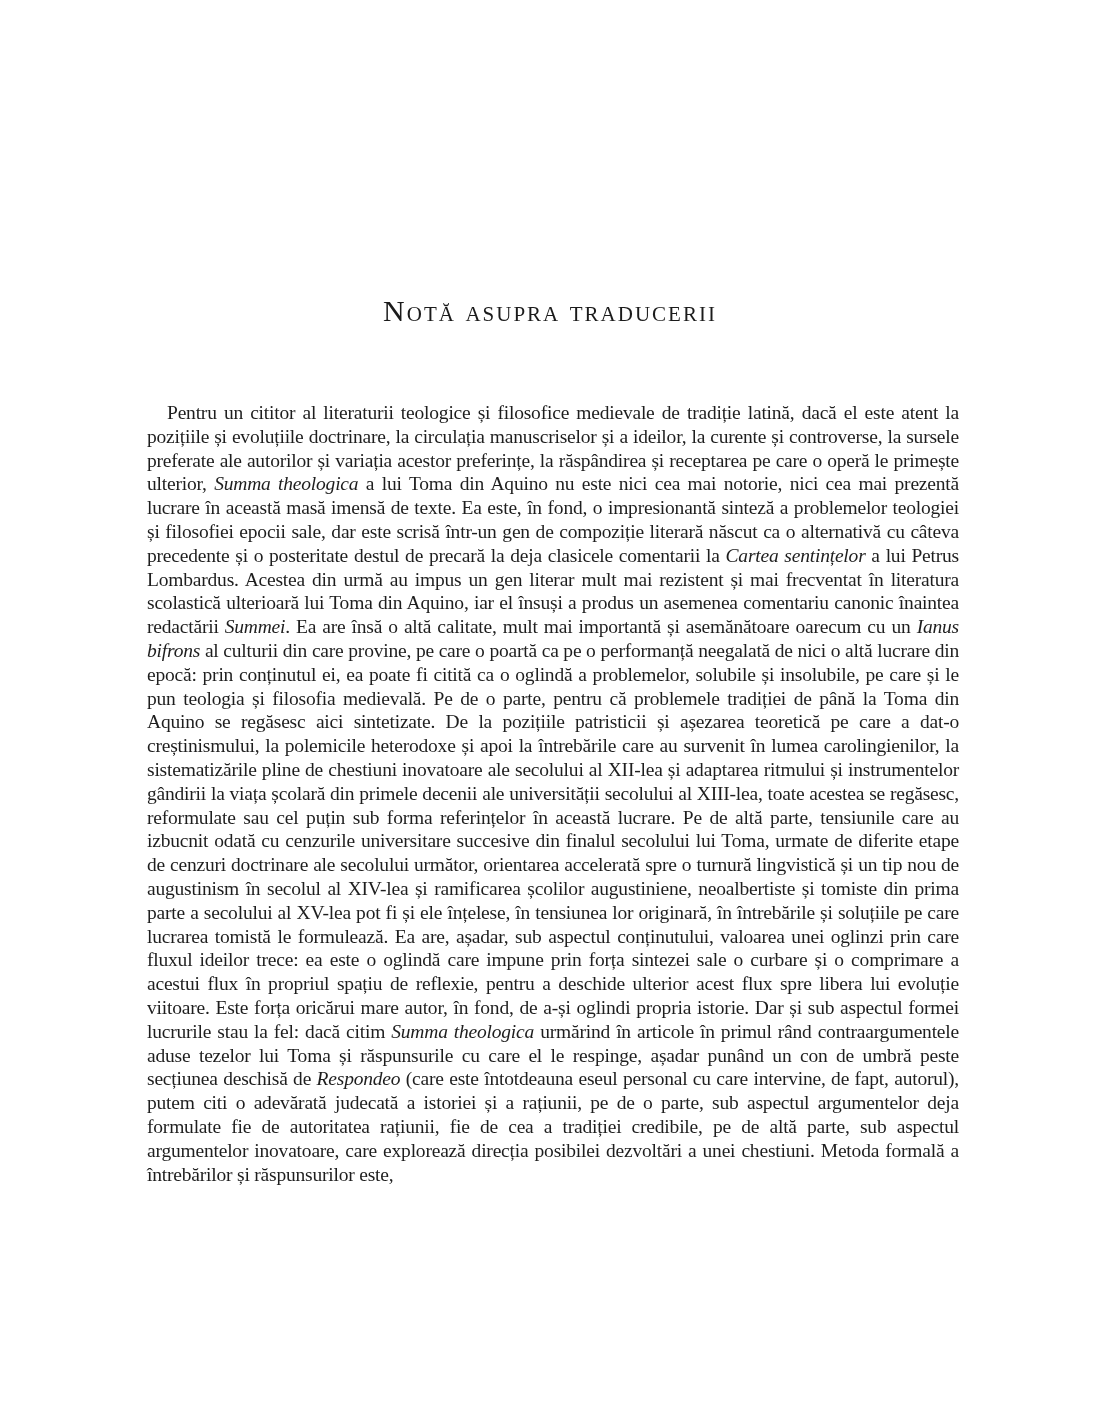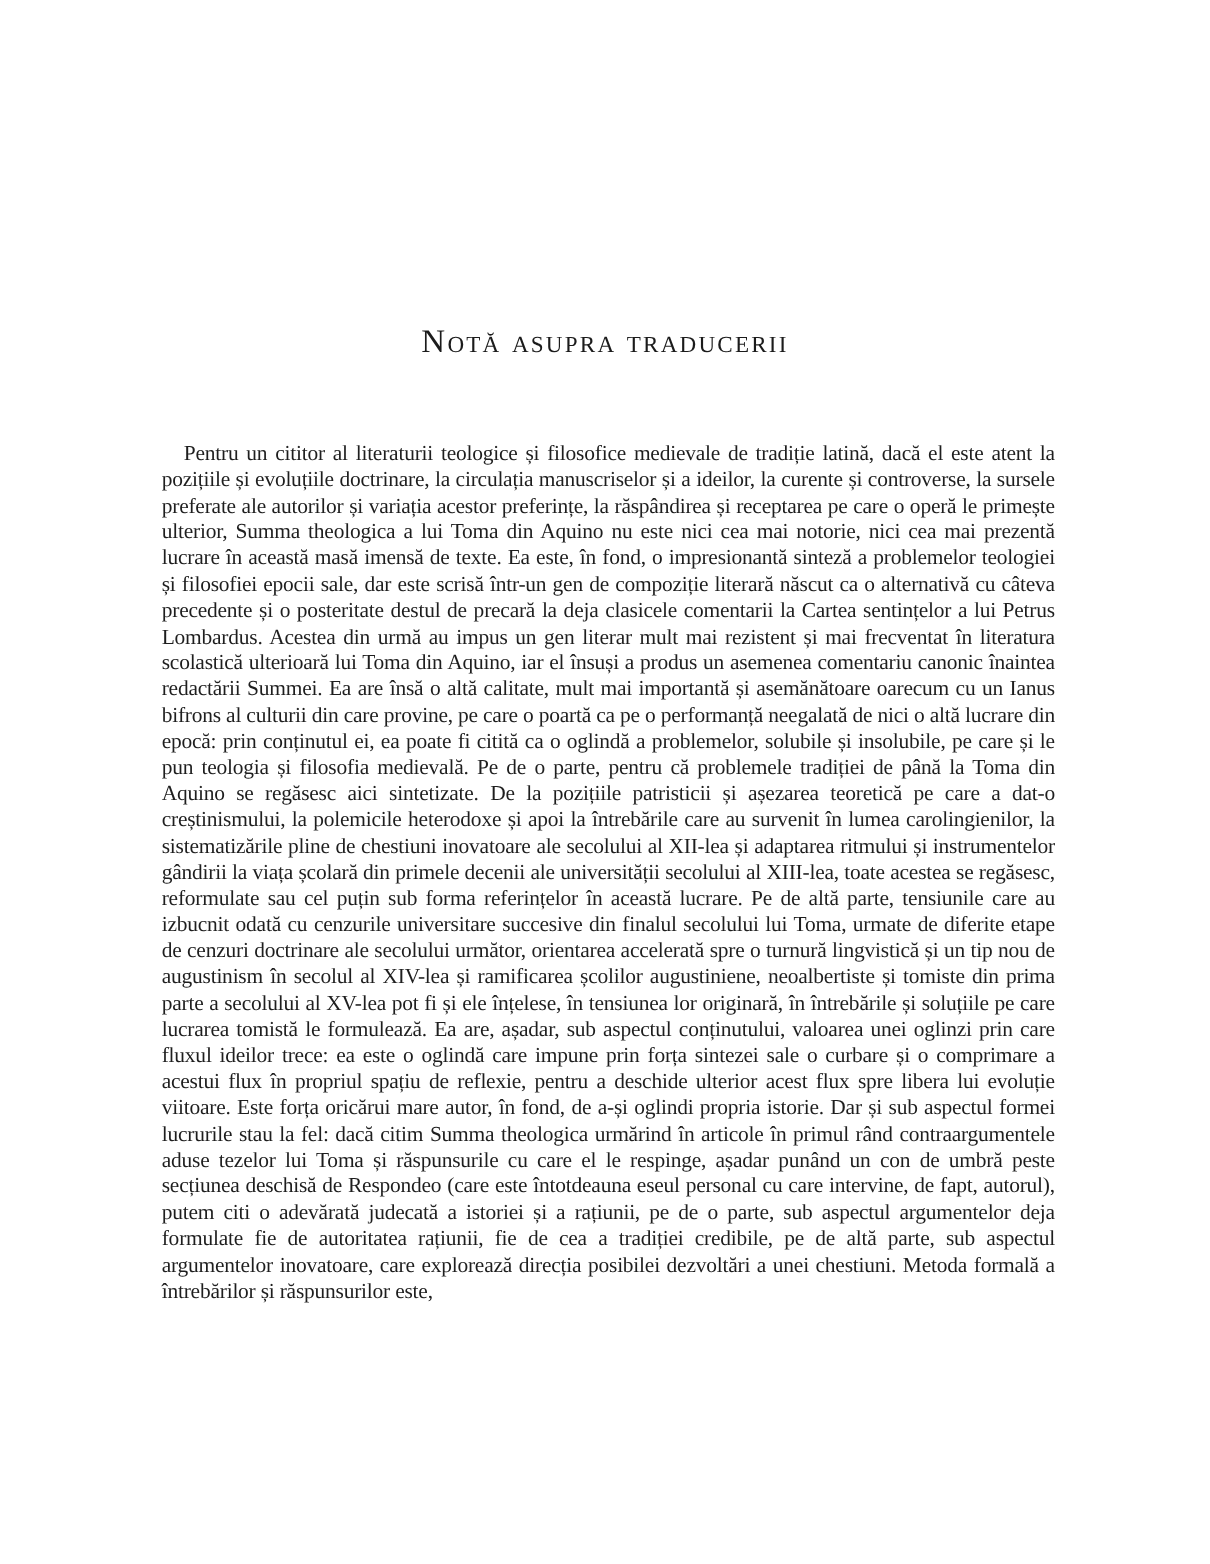--- a/index.html
+++ b/index.html
@@ -34,21 +34,21 @@
   .body-paragraph {
     margin: 72px 0 0 147px;
     width: 812px;
     text-align: justify;
     text-indent: 20px;
     font-size: 19.5px;
     line-height: 23.8px;
     letter-spacing: -0.2px;
     color: #1e1e1e;
   }
-  .italic { }
+  .italic { font-style: italic; }
 </style>
 </head>
 <body>
 
 <div class="page">
   <h1 class="page-title">Notă asupra traducerii</h1>
   <p class="body-paragraph"><span>Pentru un cititor al literaturii teologice și filosofice medievale de tradiție latină, dacă el este atent la pozițiile și evoluțiile doctrinare, la circulația manuscriselor și a ideilor, la curente și controverse, la sursele preferate ale autorilor și variația acestor preferințe, la răspândirea și receptarea pe care o operă le primește ulterior, </span><span class="italic">Summa theologica</span><span> a lui Toma din Aquino nu este nici cea mai notorie, nici cea mai prezentă lucrare în această masă imensă de texte. Ea este, în fond, o impresionantă sinteză a problemelor teologiei și filosofiei epocii sale, dar este scrisă într-un gen de compoziție literară născut ca o alternativă cu câteva precedente și o posteritate destul de precară la deja clasicele comentarii la </span><span class="italic">Cartea sentințelor</span><span> a lui Petrus Lombardus. Acestea din urmă au impus un gen literar mult mai rezistent și mai frecventat în literatura scolastică ulterioară lui Toma din Aquino, iar el însuși a produs un asemenea comentariu canonic înaintea redactării </span><span class="italic">Summei</span><span>. Ea are însă o altă calitate, mult mai importantă și asemănătoare oarecum cu un </span><span class="italic">Ianus bifrons</span><span> al culturii din care provine, pe care o poartă ca pe o performanță neegalată de nici o altă lucrare din epocă: prin conținutul ei, ea poate fi citită ca o oglindă a problemelor, solubile și insolubile, pe care și le pun teologia și filosofia medievală. Pe de o parte, pentru că problemele tradiției de până la Toma din Aquino se regăsesc aici sintetizate. De la pozițiile patristicii și așezarea teoretică pe care a dat-o creștinismului, la polemicile heterodoxe și apoi la întrebările care au survenit în lumea carolingienilor, la sistematizările pline de chestiuni inovatoare ale secolului al XII-lea și adaptarea ritmului și instrumentelor gândirii la viața școlară din primele decenii ale universității secolului al XIII-lea, toate acestea se regăsesc, reformulate sau cel puțin sub forma referințelor în această lucrare. Pe de altă parte, tensiunile care au izbucnit odată cu cenzurile universitare succesive din finalul secolului lui Toma, urmate de diferite etape de cenzuri doctrinare ale secolului următor, orientarea accelerată spre o turnură lingvistică și un tip nou de augustinism în secolul al XIV-lea și ramificarea școlilor augustiniene, neoalbertiste și tomiste din prima parte a secolului al XV-lea pot fi și ele înțelese, în tensiunea lor originară, în întrebările și soluțiile pe care lucrarea tomistă le formulează. Ea are, așadar, sub aspectul conținutului, valoarea unei oglinzi prin care fluxul ideilor trece: ea este o oglindă care impune prin forța sintezei sale o curbare și o comprimare a acestui flux în propriul spațiu de reflexie, pentru a deschide ulterior acest flux spre libera lui evoluție viitoare. Este forța oricărui mare autor, în fond, de a-și oglindi propria istorie. Dar și sub aspectul formei lucrurile stau la fel: dacă citim </span><span class="italic">Summa theologica</span><span> urmărind în articole în primul rând contraargumentele aduse tezelor lui Toma și răspunsurile cu care el le respinge, așadar punând un con de umbră peste secțiunea deschisă de </span><span class="italic">Respondeo</span><span> (care este întotdeauna eseul personal cu care intervine, de fapt, autorul), putem citi o adevărată judecată a istoriei și a rațiunii, pe de o parte, sub aspectul argumentelor deja formulate fie de autoritatea rațiunii, fie de cea a tradiției credibile, pe de altă parte, sub aspectul argumentelor inovatoare, care explorează direcția posibilei dezvoltări a unei chestiuni. Metoda formală a întrebărilor și răspunsurilor este,</span></p>
 </div>
 
 </body></html>

